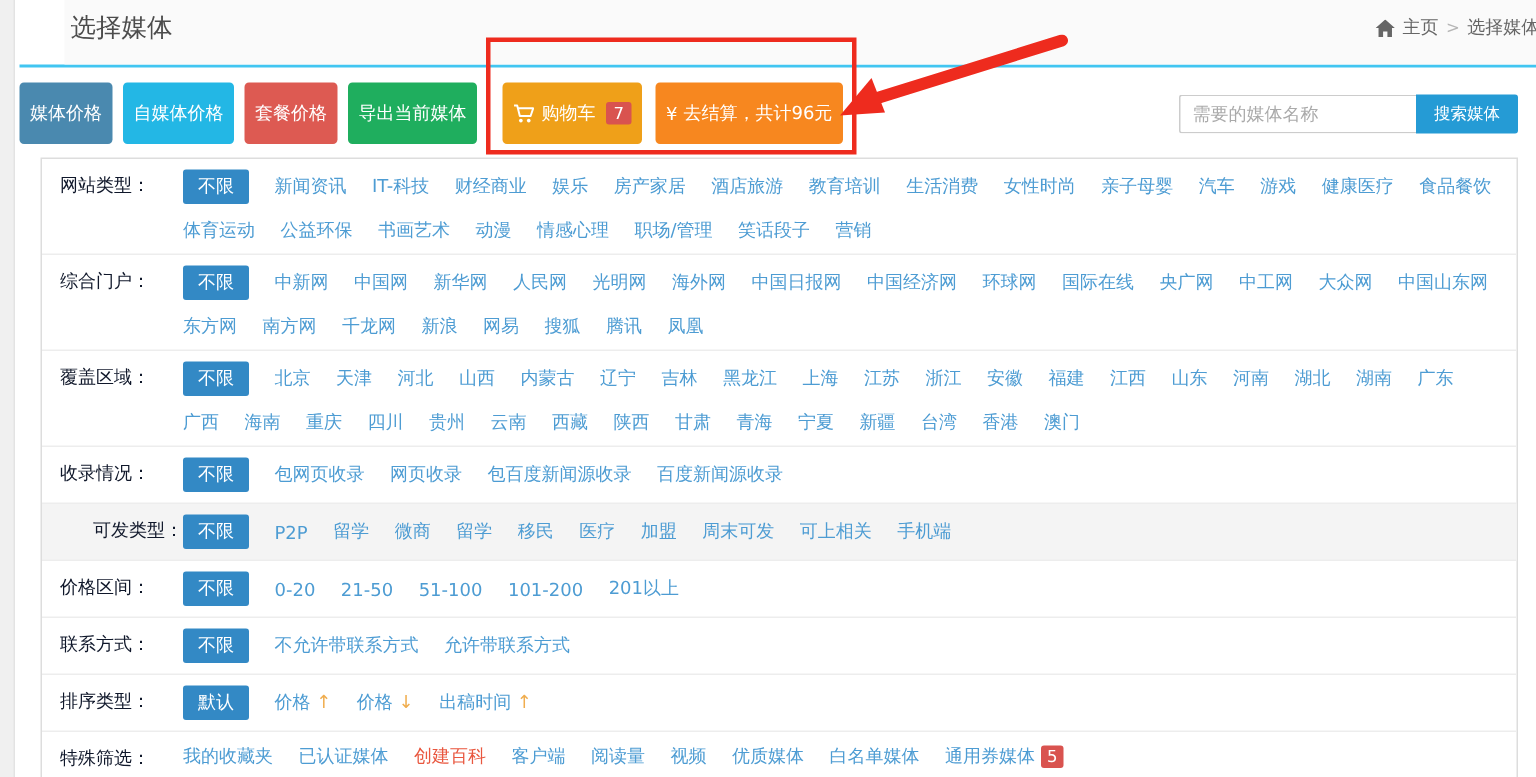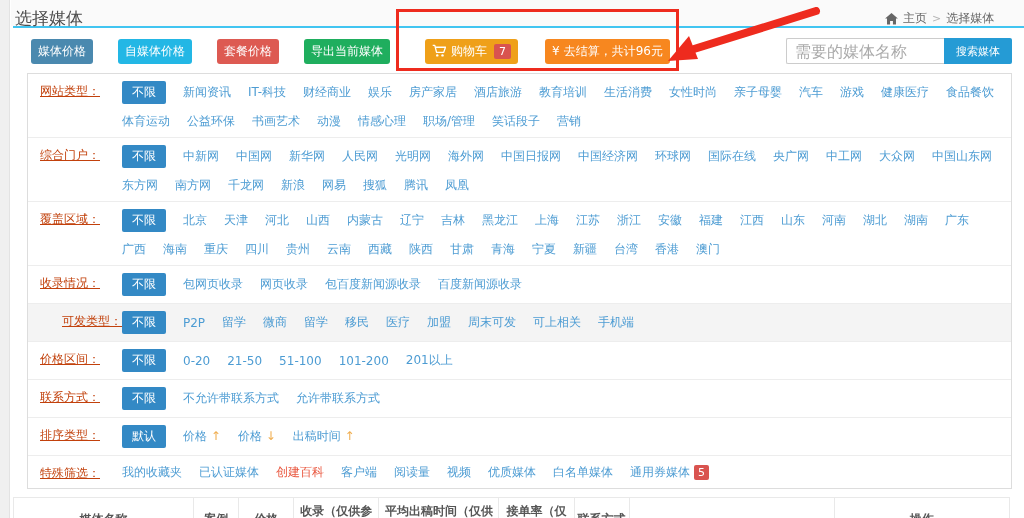--- a/index.html
+++ b/index.html
@@ -7,65 +7,65 @@
   body {
     position:relative;
     font-family:"DejaVu Sans","Liberation Sans",sans-serif;
     font-size:12px; color:#555; background:#fff;
   }
   .gutter { position:absolute; left:0; top:0; width:10px; height:518px;
     background:#f0f0f0; border-right:1px solid #e3e3e3; }
   .page { margin-left:11px; position:relative; }
 
   
-  .pagehead { height:26px; background:#fafafa; position:relative; }
+  .pagehead { height:43px; background:#fafafa; position:relative;margin-left:32px; }
   .page-title { font-size:17px; font-weight:400; color:#4c4c4c; padding:7px 0 0 4px; }
   .breadcrumb { position:absolute; left:874px; top:10px; white-space:nowrap;
     color:#777; font-size:12px; display:flex; align-items:center; gap:5px; }
   .breadcrumb .sep { color:#b5b5b5; font-size:11px; }
   .crumb-link { color:#666; }
   .cyan-line { height:2px; background:#41c5f1; margin:0 0 0 2px; }
 
   
   .toolbar { display:flex; align-items:center; padding:10px 12px 9px 2px; position:relative; }
-  .tb { height:25px; padding:0 7px; border:none; border-radius:3px; color:#fff;
+  .tb { height:41px; padding:0 7px; border:none; border-radius:3px; color:#fff;
     font-size:12px; margin-right:7px; display:inline-flex; align-items:center; cursor:pointer;
-    font-family:inherit;margin-left:18px; }
+    font-family:inherit; }
   .tb-steel { background:#4a89af; }
   .tb-cyan  { background:#23b7e5; }
   .tb-red   { background:#dd5a52; }
   .tb-green { background:#1fae5e; }
   .cart-group { position:relative; display:inline-flex; margin-left:10px;align-items:flex-end; }
   .tb-amber { background:#efa019; margin-right:9px; }
   .tb-orange { background:#f7871f; margin-right:0; }
   .cart-badge { background:#d9534f; color:#fff; font-size:11px; line-height:15px;
     padding:0 5px; border-radius:2px; margin-left:7px; }
   .cart-ic { margin-right:5px; display:inline-flex; }
   .yen { margin-right:4px; }
 
   
   .anno-box { position:absolute; top:-30px; left:-11px; right:-9px; bottom:-7px;
     border:3px solid #ee2b1e; pointer-events:none; z-index:40; }
   .anno-arrow { position:absolute; top:-32px; right:-152px; width:162px; height:72px;
     pointer-events:none; z-index:41; }
 
   .search-group { margin-left:auto; display:flex; }
   .search-input { width:158px; height:26px; border:1px solid #ccc; border-right:none;
-    padding:0 8px; font-size:16px; color:#555; outline:none; font-family:inherit;
+    padding:0 8px; font-size:12px; color:#555; outline:none; font-family:inherit;
     border-radius:2px 0 0 2px; }
   .search-input::placeholder { color:#aaa; }
   .search-btn { height:26px; padding:0 12px; background:#259bd5; color:#fff; border:none;
     font-size:11px; border-radius:0 2px 2px 0; cursor:pointer; font-family:inherit; }
 
   
   .filters { margin:0 12px 0 16px; border:1px solid #ddd; background:#fff; }
   .f-row { display:flex; border-bottom:1px solid #ededed; padding:6px 8px 6px 12px; }
   .f-row:last-child { border-bottom:none; }
   .f-row.shaded { background:#f4f4f4;text-align:right; }
-  .f-label { width:82px; flex:none; color:#c2410c; padding-top:3px;text-decoration:underline; }
+  .f-label { width:82px; flex:none; color:#0f172a; padding-top:3px; }
   .f-opts { flex:1; display:flex; flex-wrap:wrap; align-items:center;
     column-gap:17px; row-gap:9px; padding:1px 0; }
   .chip { background:#3389c5; color:#fff; padding:3px 10px; border-radius:2px; cursor:pointer; }
   .f-link { color:#4d9cd3; cursor:pointer; white-space:nowrap; }
   .f-link.red { color:#e9573f; }
   .arrow { color:#f0ad4e; }
   .badge-sm { background:#d9534f; color:#fff; font-size:11px; padding:0 4px;
     border-radius:2px; margin-left:4px; display:inline-block; line-height:15px; }
 
   

